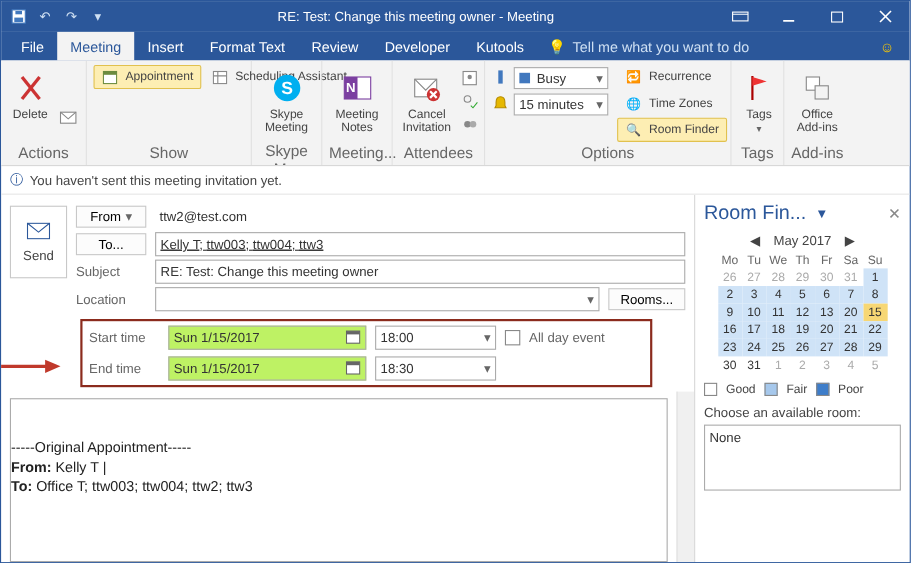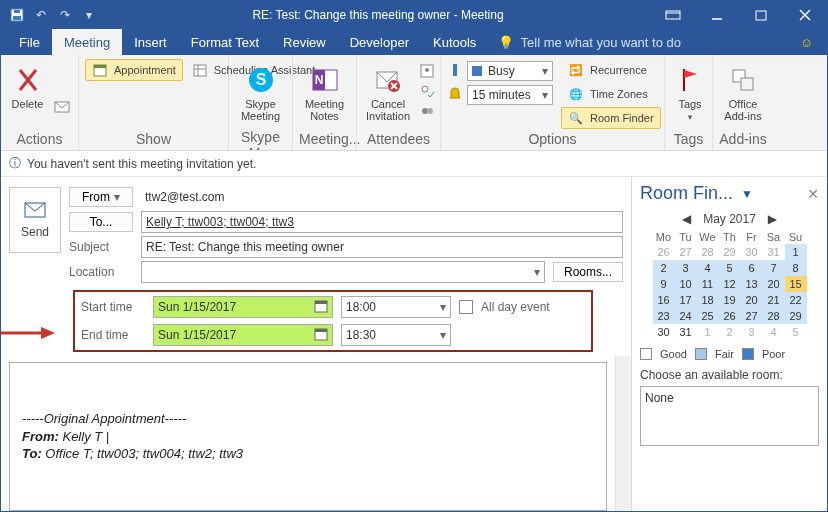--- a/index.html
+++ b/index.html
@@ -50,21 +50,21 @@
   .btnish{border:1px solid #c8c8c8;background:#fcfcfc;padding:2px 10px;font-size:12px;display:inline-flex;align-items:center;gap:4px;}
   .textin{flex:1;height:22px;border:1px solid #ababab;padding:0 4px;font-size:12px;display:flex;align-items:center;color:#333;background:#fff;}
   .textin.u span{text-decoration:underline;color:#333;}
   .datebox{width:180px;height:22px;border:1px solid #ababab;background:#bef264;display:flex;align-items:center;padding:0 4px;font-size:12px;color:#333;gap:6px;}
   .datebox .cal{margin-left:auto;}
   .timebox{width:110px;height:22px;border:1px solid #ababab;background:#fff;display:flex;align-items:center;padding:0 4px;font-size:12px;color:#333;gap:6px;}
   .timebox .dd{margin-left:auto;color:#666;}
   .chk{width:14px;height:14px;border:1px solid #888;background:#fff;}
   .timesblock{border:2px solid #8b2b1d;padding:4px 6px;display:flex;flex-direction:column;gap:6px;margin:4px 0 4px 64px;width:520px;}
   .arrow{position:absolute;left:-4px;top:322px;}
-  .bodyarea{margin:6px 8px 0 8px;border:1px solid #ababab;flex:1;padding:12px;font-size:13px;color:#222;overflow:hidden;font-style:italic;}
+  .bodyarea{margin:6px 8px 0 8px;border:1px solid #ababab;flex:1;padding:0;font-size:13px;color:#222;overflow:hidden;}
   .bodyarea p{margin:0;line-height:1.35;}
   
   .rfhead{display:flex;align-items:center;gap:8px;padding:6px 8px;font-size:18px;color:#2b579a;}
   .rfhead .x{margin-left:auto;color:#888;font-size:14px;}
   .rfhead .dd{color:#2b579a;font-size:12px;}
   .monthnav{display:flex;align-items:center;justify-content:center;gap:12px;font-size:12px;color:#444;padding:2px 0;}
   table.cal{border-collapse:collapse;margin:2px auto 4px;font-size:11px;color:#333;}
   table.cal th{width:22px;text-align:center;font-weight:normal;color:#666;padding:1px 0;}
   table.cal td{width:22px;height:16px;text-align:center;padding:0;}
   td.dim{color:#aaa;}

